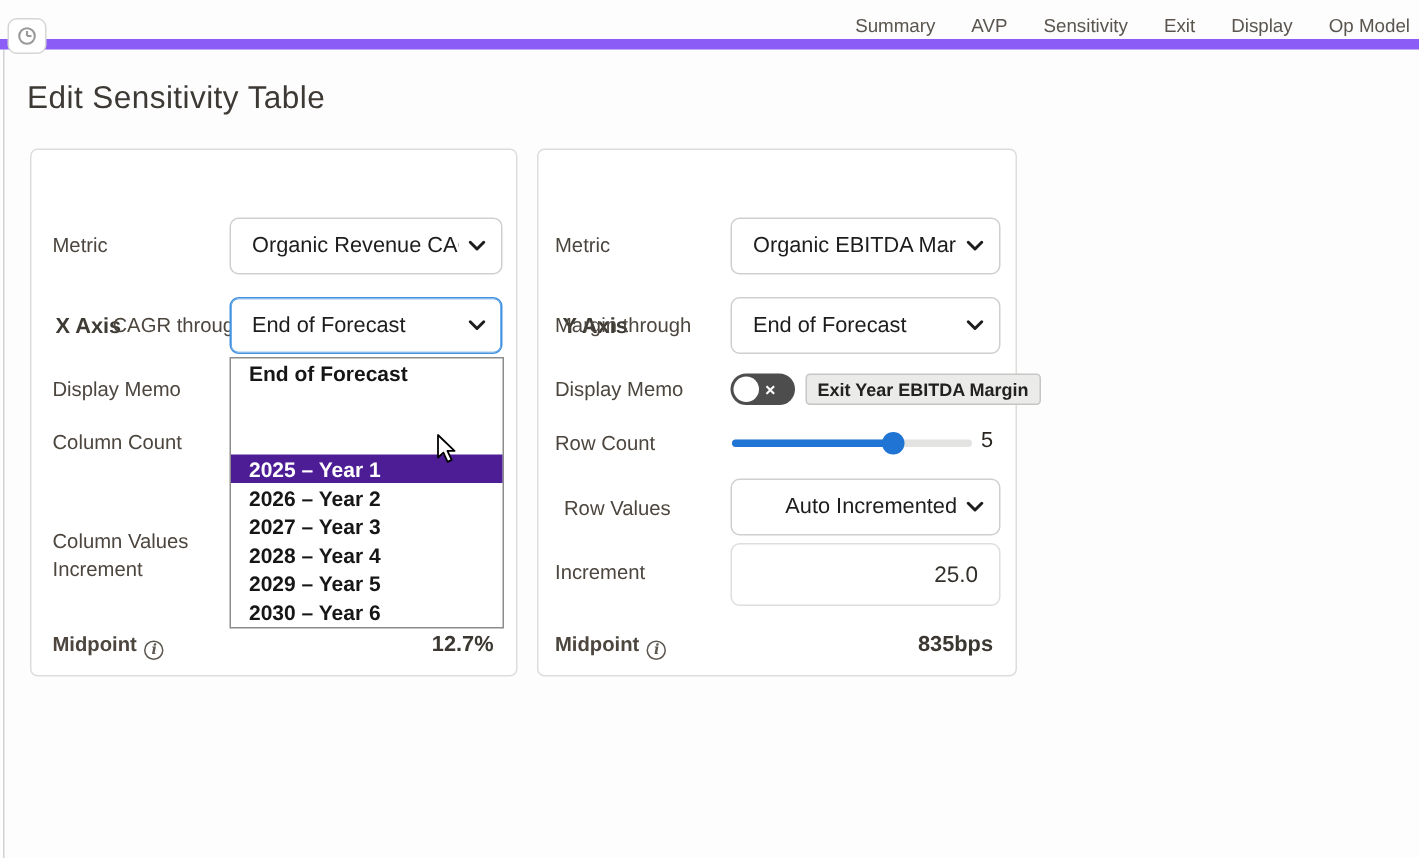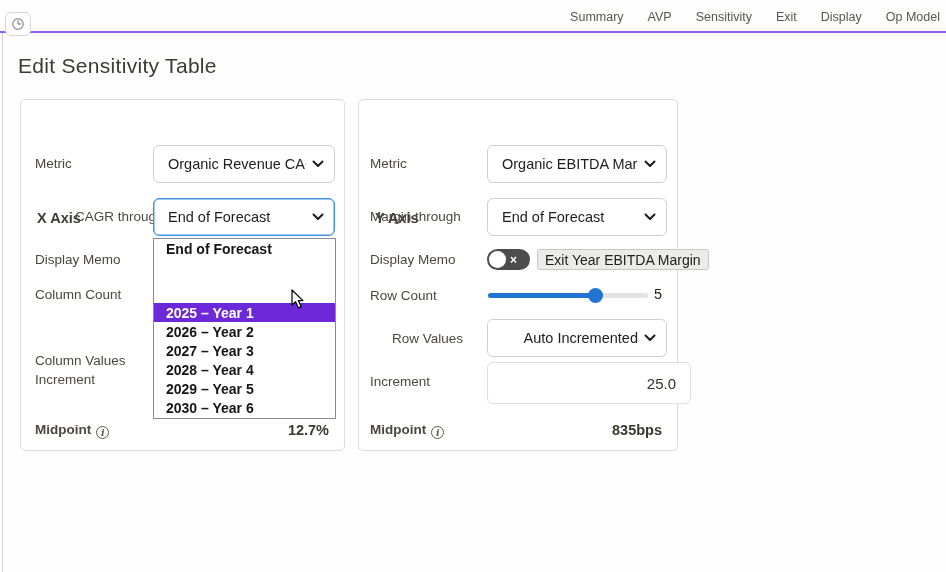--- a/index.html
+++ b/index.html
@@ -5,21 +5,21 @@
   * { margin:0; padding:0; box-sizing:border-box; }
   html,body { width:946px; height:572px; }
   body {
     font-family:"Liberation Sans","DejaVu Sans",sans-serif;
     background:#fdfdfd; color:#4c463f; position:relative; overflow:hidden;
   }
   .abs { position:absolute; }
 
   
   .left-rail { left:2px; top:0; width:1px; height:572px; background:#d2d2d0; }
-  .topbar { left:0; top:0; width:946px; height:33px; background:#fdfdfd; border-bottom:2px solid #8b5cf6; }
+  .topbar { left:0; top:0; width:946px; height:33px; background:#fdfdfd; border-bottom:7px solid #8b5cf6; }
   .nav { position:absolute; right:6px; top:0; height:33px; display:flex; align-items:center; gap:24px; }
   .nav span { font-size:12.5px; color:#5a554e; cursor:pointer; white-space:nowrap; }
   .corner-tab {
     left:5px; top:12px; width:26px; height:24px; background:#fff;
     border:1px solid #d6d6d4; border-radius:6px; z-index:5;
     display:flex; align-items:center; justify-content:center;
   }
 
   
   .page-title { left:18px; top:54px; font-size:21px; letter-spacing:.3px; color:#3d3934; font-weight:500; }
@@ -42,53 +42,53 @@
 
   
   .listbox {
     left:153px; top:238px; width:183px; height:181px; background:#fff;
     border:1px solid #8c8c8a; z-index:10; display:flex; flex-direction:column;
   }
   .opt {
     flex:1 1 auto; display:flex; align-items:center; padding-left:12px;
     font-size:14px; font-weight:600; color:#161616; cursor:pointer; white-space:nowrap;
   }
-  .opt.hl { background:#6d28d9; color:#fff;margin-top:45px; }
+  .opt.hl { background:#4c1d95; color:#fff;margin-top:45px; }
 
   
   .mid-val { font-size:14.5px; font-weight:600; color:#3b3731; }
   .info-i {
     display:inline-flex; width:13px; height:13px; border:1px solid #5c5751; border-radius:50%;
     align-items:center; justify-content:center; font-family:"DejaVu Serif",serif;
     font-style:italic; font-size:9.5px; color:#5c5751; margin-left:5px; vertical-align:-2px; cursor:pointer;
   }
 
   
   .toggle {
     left:487px; top:249px; width:43px; height:21px; background:#4d4d4d; border-radius:11px;
     display:flex; align-items:center; cursor:pointer;
   }
   .knob { width:17px; height:17px; border-radius:50%; background:#fff; margin-left:2px; }
   .tog-x { color:#fff; font-size:12px; font-weight:bold; margin-left:4px; line-height:1; }
   .chip {
     left:537px; top:249px; height:21px; background:#ebebe9; border:1px solid #c6c6c4; border-radius:3px;
     display:flex; align-items:center; padding:0 7px; cursor:pointer;
   }
-  .chip span { font-size:14px; font-weight:normal; color:#22211f; white-space:nowrap; }
+  .chip span { font-size:12px; font-weight:bold; color:#22211f; white-space:nowrap; }
 
   
   .slider { left:488px; top:285px; width:160px; height:20px; cursor:pointer; }
   .track { position:absolute; left:0; top:8px; width:160px; height:5px; background:#e3e3e1; border-radius:3px; }
   .fill  { position:absolute; left:0; top:8px; width:107px; height:5px; background:#1f74d4; border-radius:3px; }
   .thumb { position:absolute; left:100px; top:3px; width:15px; height:15px; background:#1f74d4; border-radius:50%; }
   .slider-val { left:640px; top:286px; width:22px; text-align:right; font-size:14.5px; color:#28241f; }
 
   
   .num-input {
-    left:487px; top:362px; width:204px; height:42px; background:#fff;
+    left:487px; top:362px; width:180px; height:42px; background:#fff;
     border:1px solid #dededc; border-radius:6px; text-align:right; padding:0 14px;
     font-family:"Liberation Sans","DejaVu Sans",sans-serif; font-size:15px; color:#33302b; outline:none;
   }
 
   
   .cursor { left:291px; top:289px; z-index:20; pointer-events:none; }
 </style>
 </head>
 <body>
 
@@ -189,21 +189,21 @@
 </div>
 
 <div class="abs lbl" style="left:370px; top:288px;">Row Count</div>
 <div class="abs slider">
   <span class="track"></span>
   <span class="fill"></span>
   <span class="thumb"></span>
 </div>
 <div class="abs slider-val">5</div>
 
-<div class="abs lbl" style="left:392px; top:331px;">Row Values</div>
+<div class="abs lbl" style="left:376px; top:331px;">Row Values</div>
 <div class="abs select" style="left:487px; top:319px; width:180px;text-align:right;">
   <span class="val">Auto Incremented</span>
   <span class="chev">
     <svg width="12" height="8" viewBox="0 0 12 8">
         <path d="M1.5 1.5 L6 6 L10.5 1.5" fill="none" stroke="#1d1d1d" stroke-width="2" stroke-linecap="round" stroke-linejoin="round"></path>
       </svg>
   </span>
 </div>
 
 <div class="abs lbl" style="left:370px; top:374px;">Increment</div>

